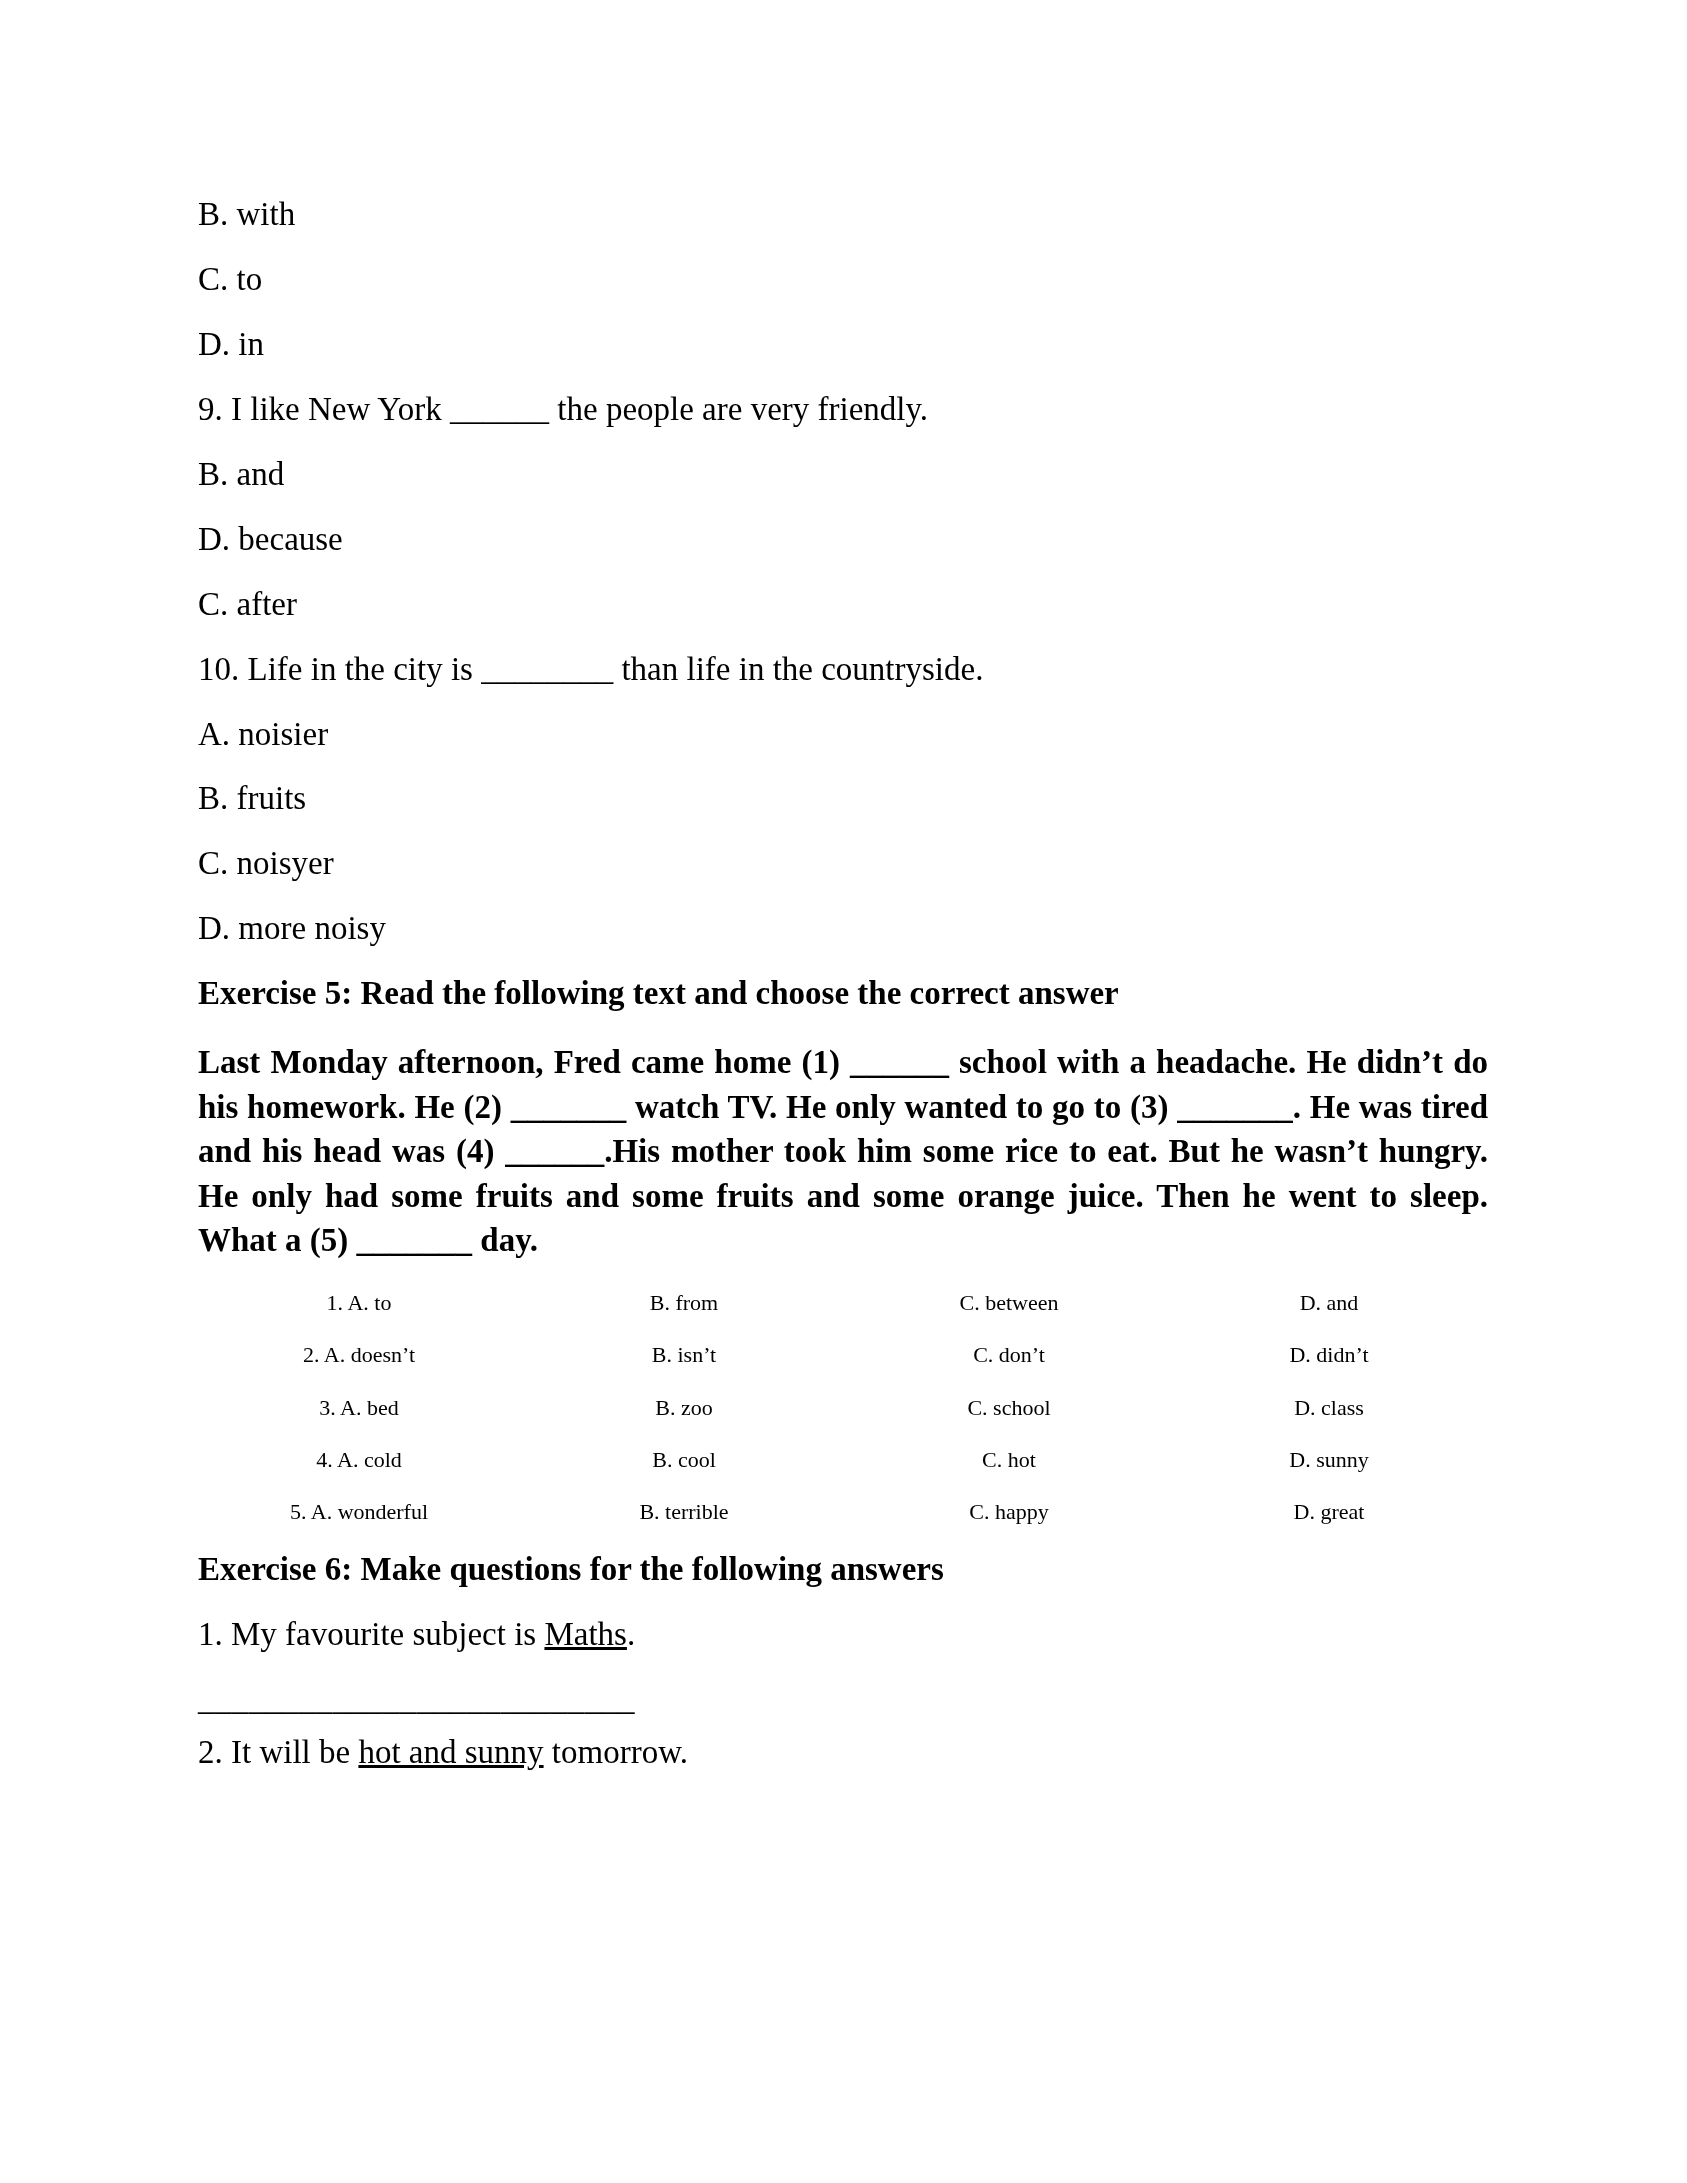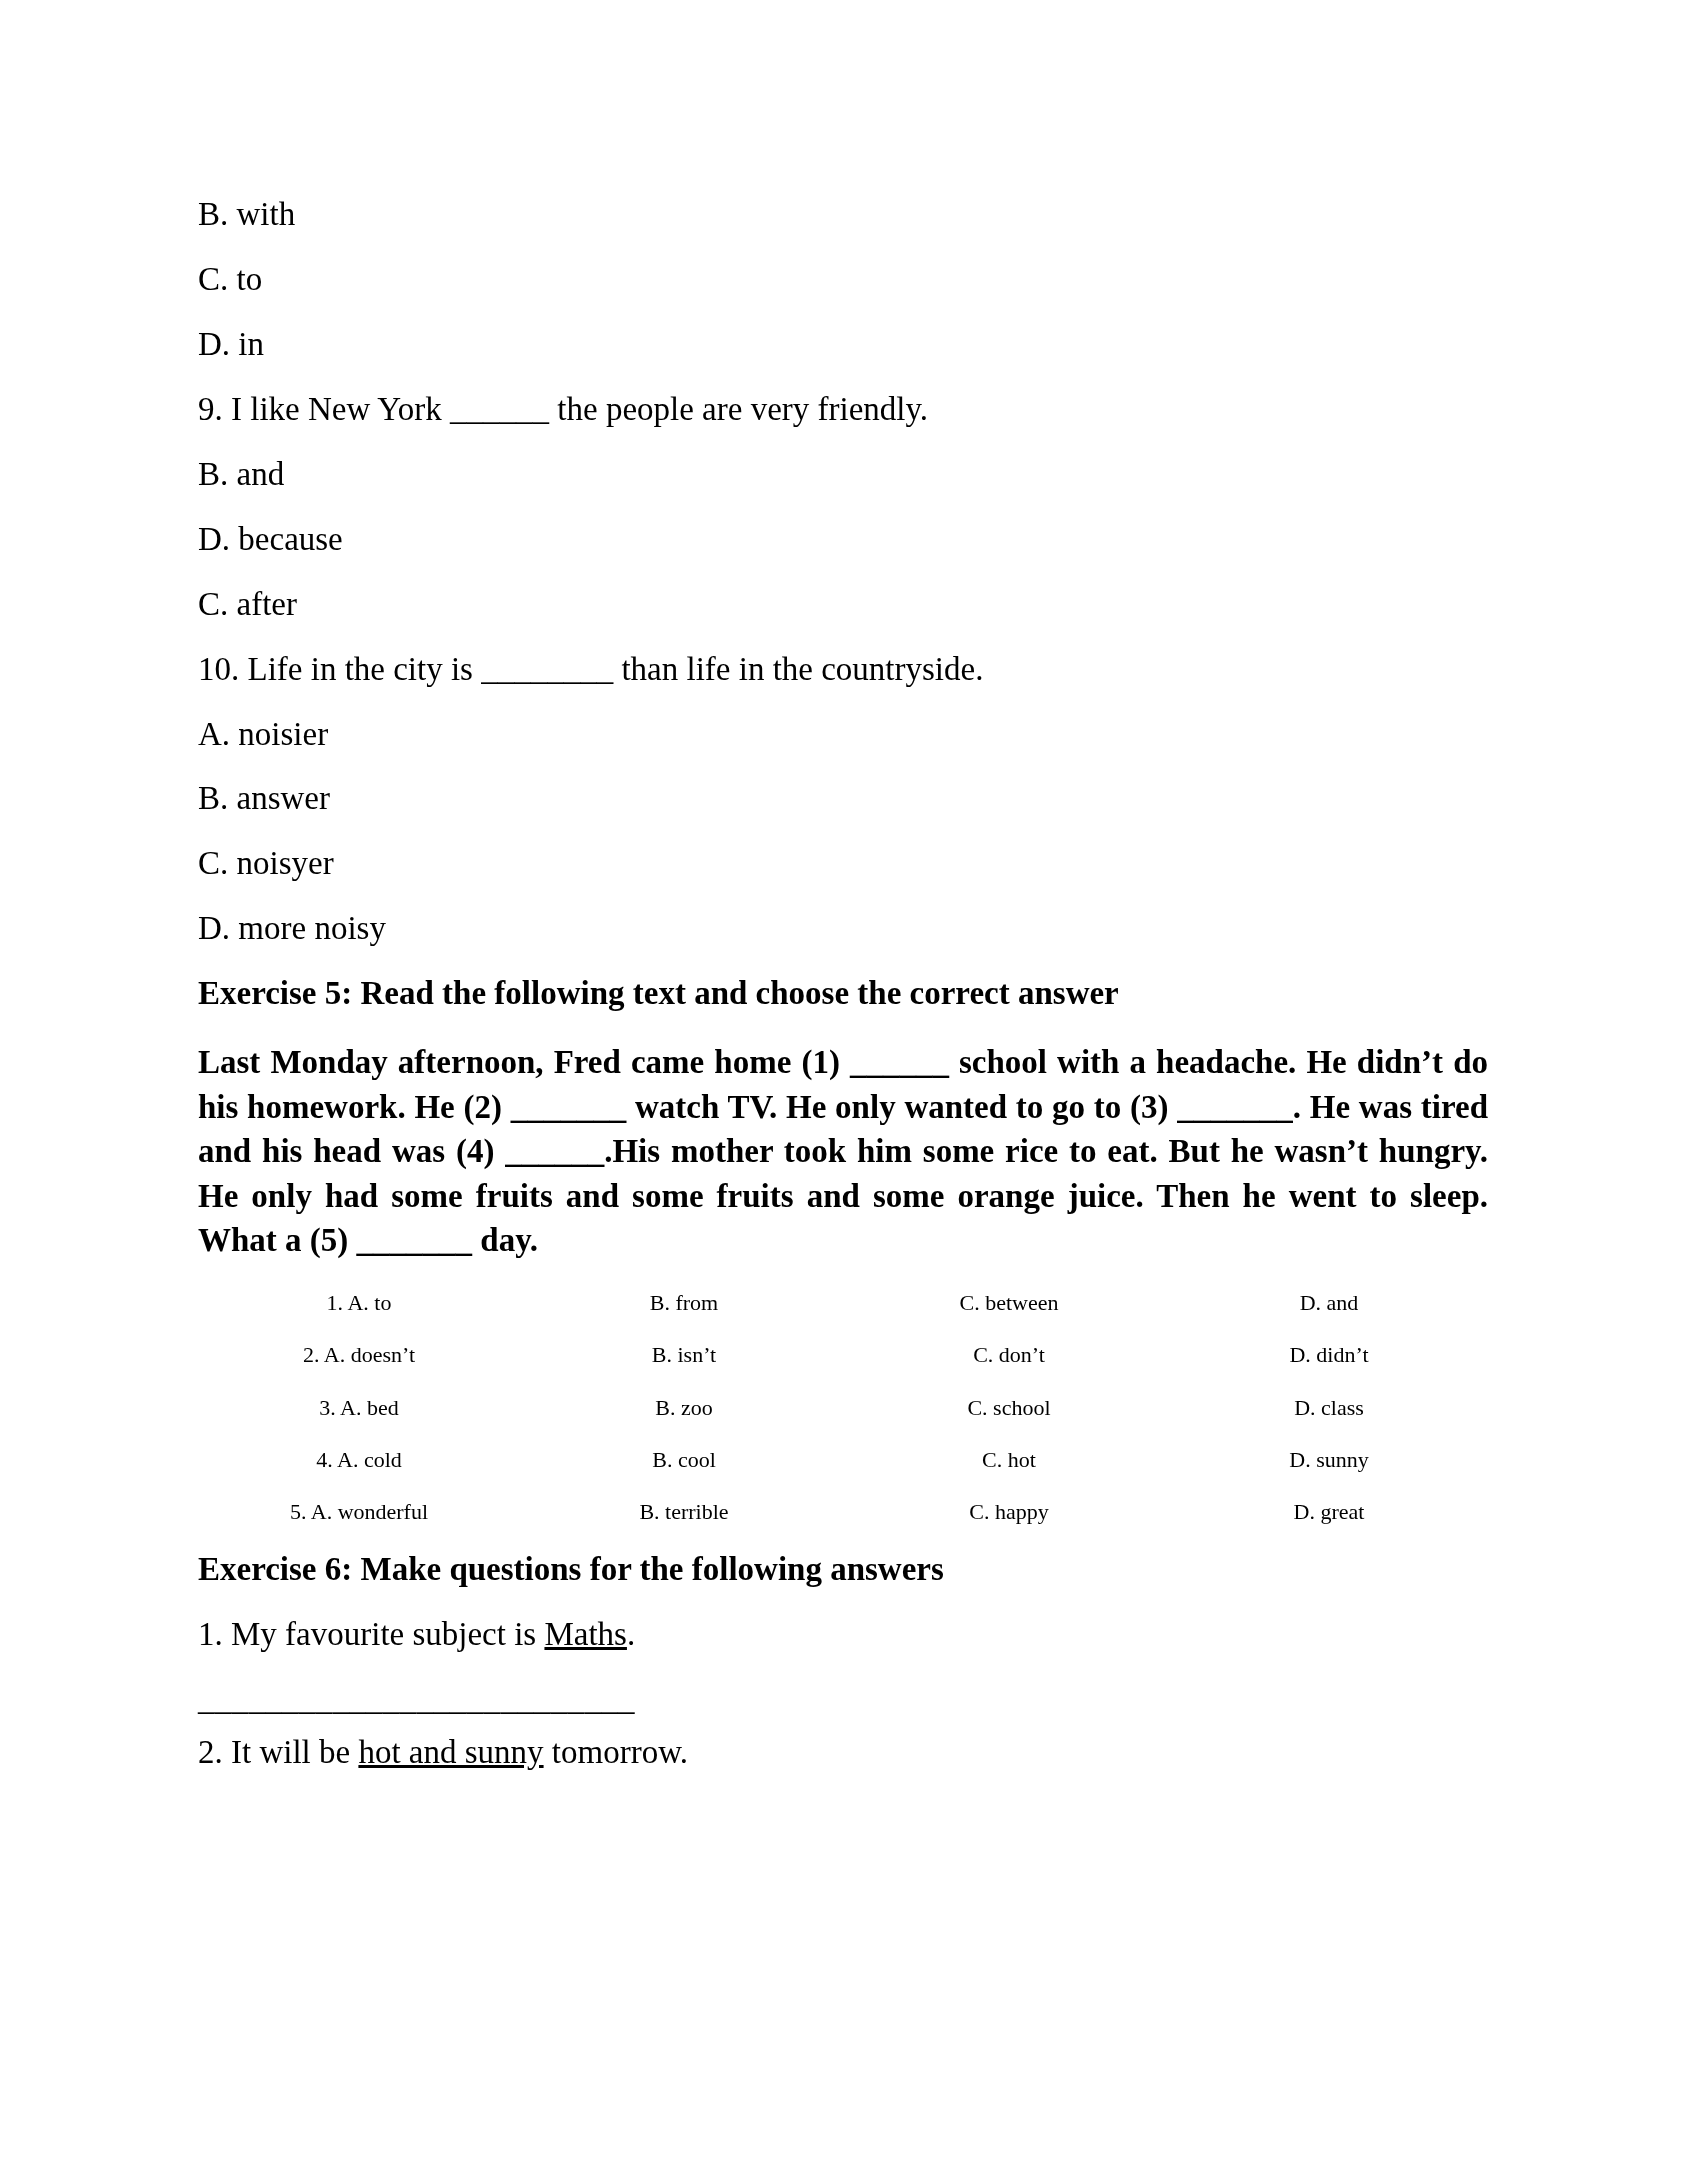--- a/index.html
+++ b/index.html
@@ -65,21 +65,21 @@
   <p class="line">C. to</p>
   <p class="line">D. in</p>
 
   <p class="line">9. I like New York ______ the people are very friendly.</p>
   <p class="line">B. and</p>
   <p class="line">D. because</p>
   <p class="line">C. after</p>
 
   <p class="line">10. Life in the city is ________ than life in the countryside.</p>
   <p class="line">A. noisier</p>
-  <p class="line">B. answer</p>
+  <p class="line">B. fruits</p>
   <p class="line">C. noisyer</p>
   <p class="line">D. more noisy</p>
 
   <p class="heading">Exercise 5: Read the following text and choose the correct answer</p>
 
   <p class="passage">Last Monday afternoon, Fred came home (1) ______ school with a headache. He didn’t do his homework. He (2) _______ watch TV. He only wanted to go to (3) _______. He was tired and his head was (4) ______.His mother took him some rice to eat. But he wasn’t hungry. He only had some fruits and some fruits and some orange juice. Then he went to sleep. What a (5) _______ day.</p>
 
   <div class="opt-grid-row">
     <span>1. A. to</span>
     <span>B. from</span>

